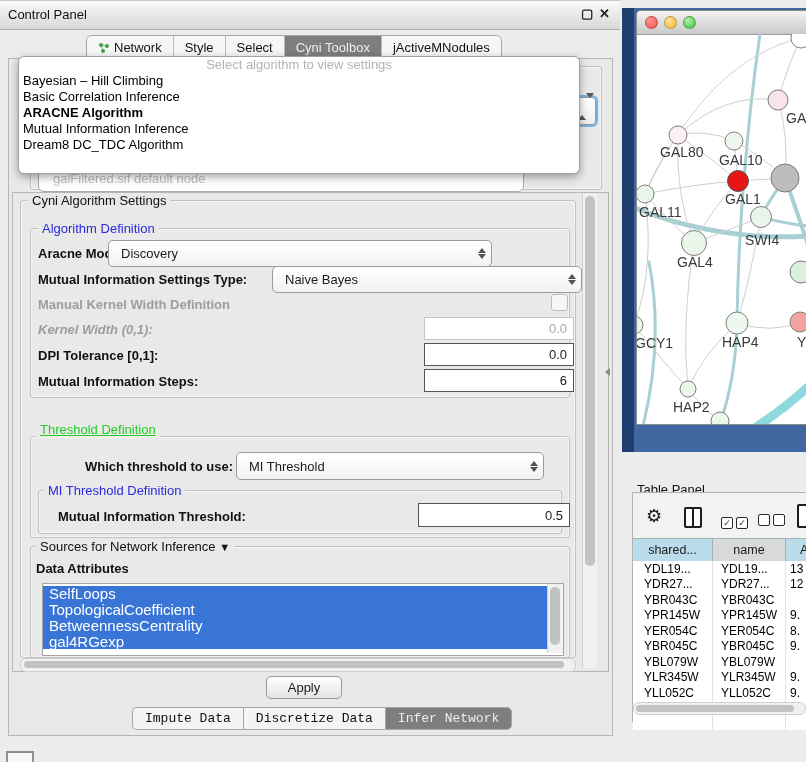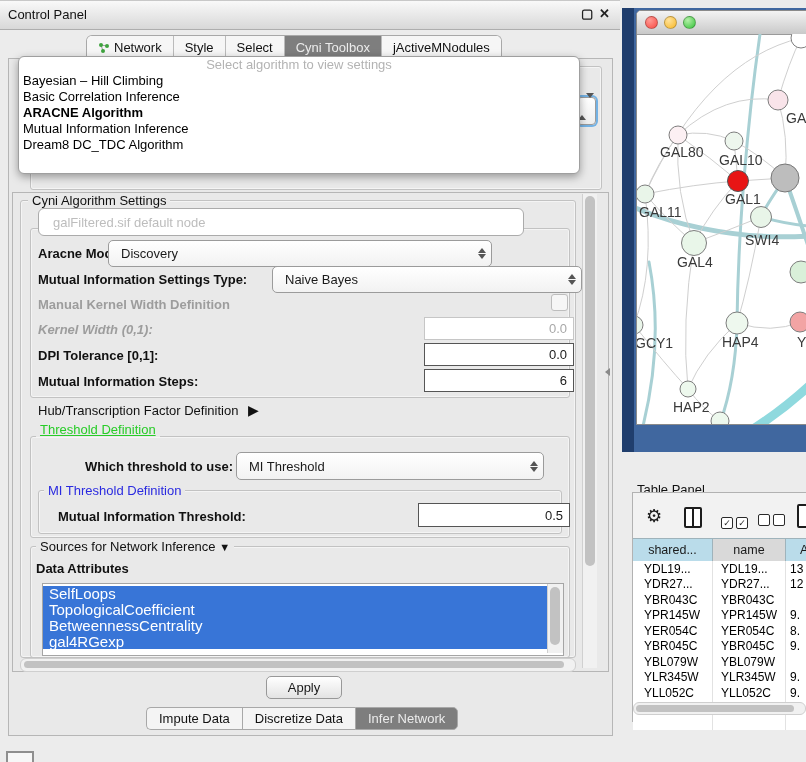--- a/index.html
+++ b/index.html
@@ -115,21 +115,21 @@
   <div class="abs panel" style="left:8px;top:58px;width:603px;height:676px;"></div>
 
   <div class="abs grp" style="left:30px;top:66px;width:570px;height:122px;background:#e9e9e9;"></div>
 
   <div class="abs" style="left:577px;top:97px;width:17px;height:26px;background:linear-gradient(#fff,#eee);
        border:1px solid #9b9b9b;border-radius:4px;box-shadow:0 0 0 2px #74b2e4;z-index:30;">
     <span class="stp" style="right:3px;"><i class="up"></i><i class="dn"></i></span>
   </div>
 
   <div class="abs" style="left:38px;top:164px;width:484px;height:26px;background:#fff;border:1px solid #ababab;border-radius:6px;
-       display:flex;align-items:center;z-index:10;margin-top:44px;">
+       display:flex;align-items:center;z-index:10;">
     <span style="font-size:13px;color:#bdbdbd;padding-left:14px;">galFiltered.sif default node</span>
   </div>
 
   <div class="abs popup">
     <div class="ph">Select algorithm to view settings</div>
     <div class="it">Bayesian – Hill Climbing</div>
     <div class="it">Basic Correlation Inference</div>
     <div class="it bold">ARACNE Algorithm</div>
     <div class="it">Mutual Information Inference</div>
     <div class="it">Dream8 DC_TDC Algorithm</div>
@@ -175,24 +175,20 @@
   <span class="lbl lbl-b" style="left:38px;top:348px;">DPI Tolerance [0,1]:</span>
   <div class="field" style="left:424px;top:343px;width:142px;height:21px;">
     <span>0.0</span>
   </div>
 
   <span class="lbl lbl-b" style="left:38px;top:374px;">Mutual Information Steps:</span>
   <div class="field" style="left:424px;top:369px;width:142px;height:21px;">
     <span>6</span>
   </div>
 
-  <span class="lbl" style="left:38px;top:402px;">
-    <span>Hub/Transcription Factor Definition</span>
-    <span style="font-size:14px;padding-left:6px;">▶</span>
-  </span>
 
   <div class="abs grp" style="left:30px;top:436px;width:538px;height:100px;"></div>
   <div class="grp-title gt-green" style="left:36px;top:422px;text-decoration:underline;">Threshold Definition</div>
 
   <span class="lbl lbl-b" style="left:85px;top:459px;">Which threshold to use:</span>
   <div class="combo" style="left:236px;top:452px;width:294px;height:26px;">
     <span>MI Threshold</span>
     <span class="stp">
         <i class="up"></i>
         <i class="dn"></i>
@@ -225,21 +221,21 @@
     </div>
   </div>
 
   <div class="sb-track-h" style="left:20px;top:658px;width:554px;height:12px;">
     <div class="sb-thumb" style="left:3px;top:2px;width:540px;height:7px;"></div>
   </div>
 
   <div class="btn" style="left:266px;top:676px;width:74px;height:21px;">
     <span>Apply</span>
   </div>
-  <div class="btabs" style="left:146px;top:707px;">
+  <div class="btabs" style="left:132px;top:707px;font-family:Liberation Mono, monospace;">
     <div class="btab">Impute Data</div>
     <div class="btab">Discretize Data</div>
     <div class="btab sel">Infer Network</div>
   </div>
 
   <div class="abs" style="left:605px;top:368px;width:0;height:0;border-top:4px solid transparent;border-bottom:4px solid transparent;border-right:5px solid #8a8a8a;"></div>
 
   <div class="abs" style="left:6px;top:751px;width:24px;height:14px;border:2px solid #8f8f8f;background:#f7f7f7;"></div>
 
   <div class="abs deskstrip"></div>

